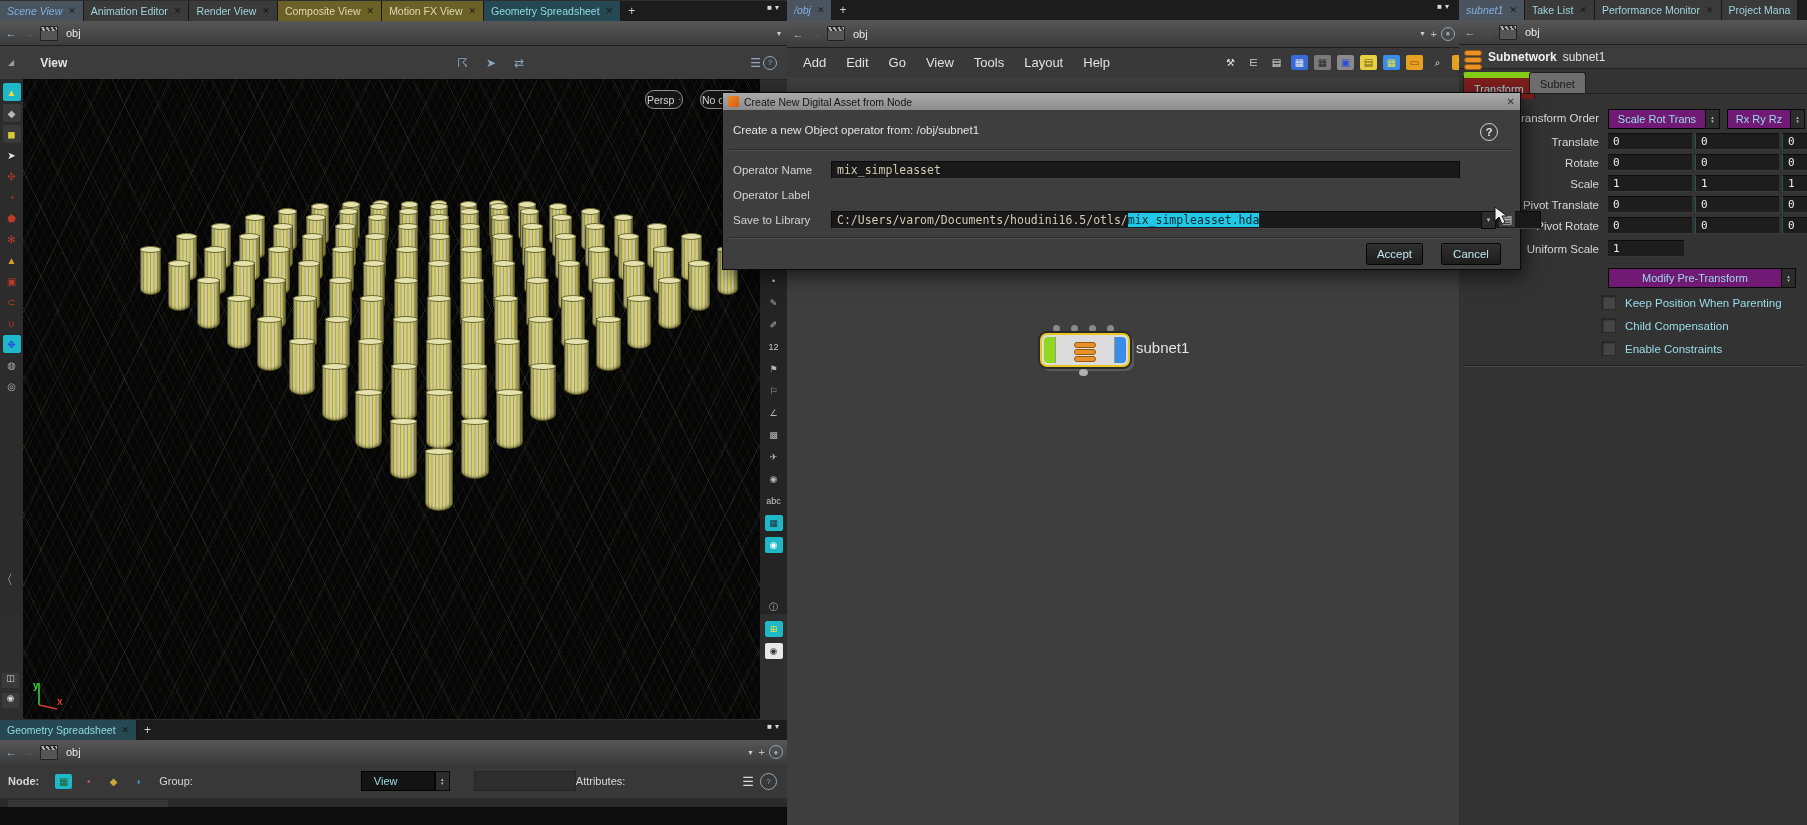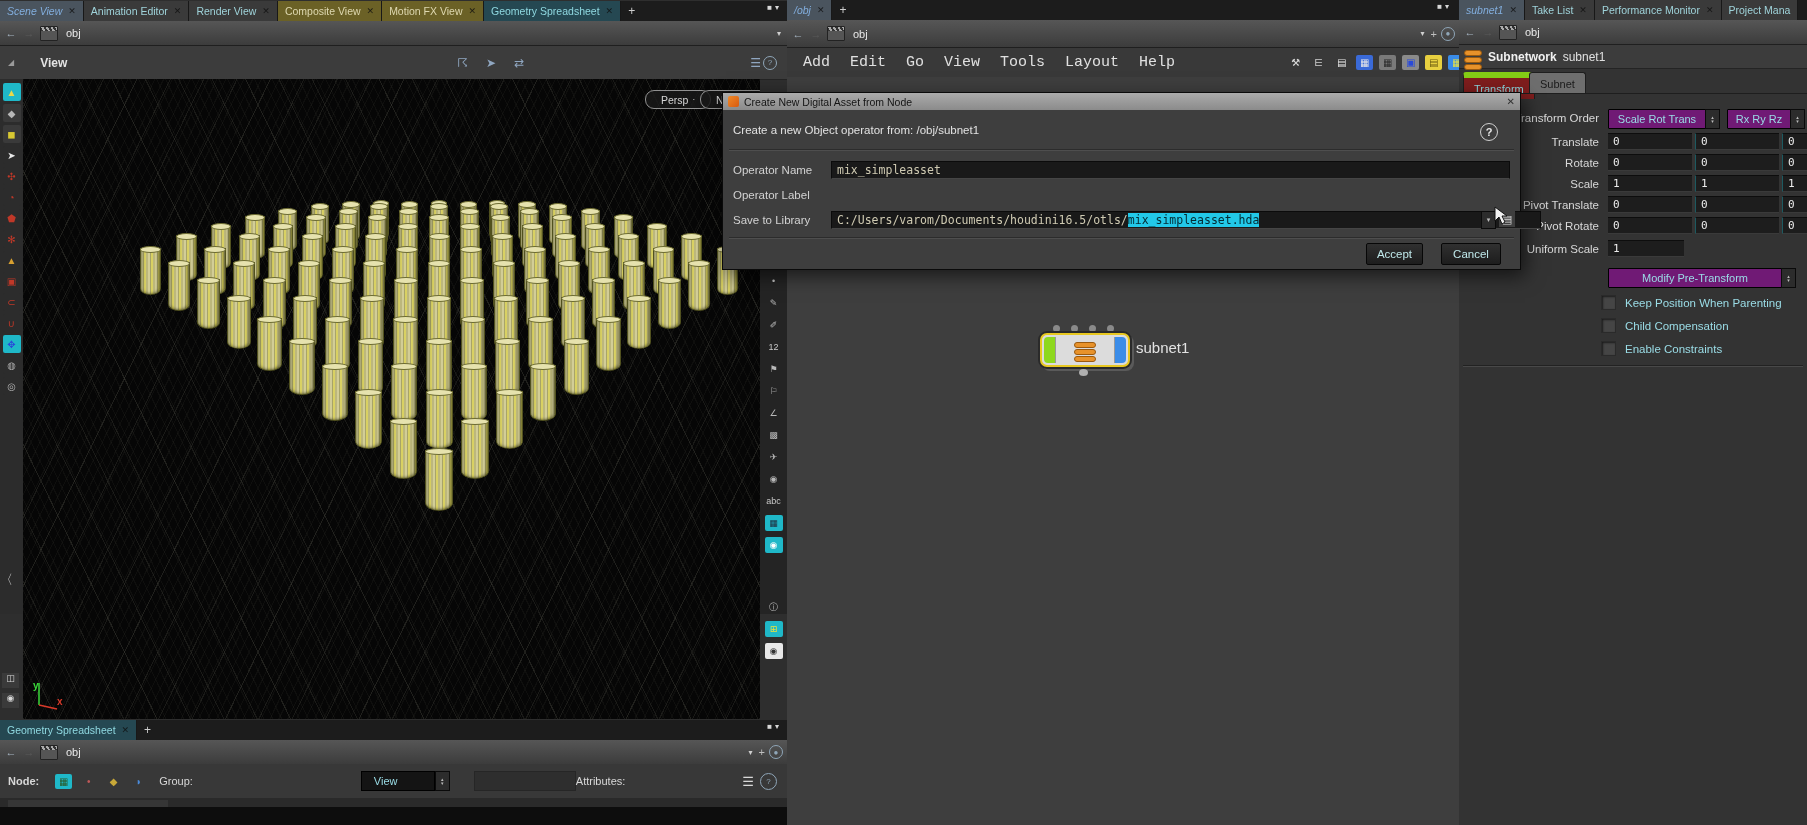--- a/index.html
+++ b/index.html
@@ -45,30 +45,30 @@
       repeating-linear-gradient(64deg,rgba(70,70,62,.30) 0 1px,transparent 1px 30px),
       repeating-linear-gradient(-64deg,rgba(70,70,62,.30) 0 1px,transparent 1px 30px),
       repeating-linear-gradient(64deg,rgba(60,60,52,.16) 0 1px,transparent 1px 8px),
       repeating-linear-gradient(-64deg,rgba(60,60,52,.16) 0 1px,transparent 1px 8px);}
   .cyl{position:absolute;border:1px solid #51511f;border-bottom-left-radius:50% 14%;border-bottom-right-radius:50% 14%;
        background:repeating-linear-gradient(90deg,#d2cd97 0 2px,#a8a468 2px 3px,#d9d163 3px 5px,#bcb77c 5px 7px);
        box-shadow:inset -2px 0 3px rgba(40,40,10,.55), inset 2px 0 3px rgba(40,40,10,.35);}
   .cyl:before{content:"";position:absolute;left:-1px;right:-1px;top:-3px;height:7px;border-radius:50%;
        background:#e6e2ae;border:1px solid #6d6c32;box-sizing:border-box;}
   .pill{position:absolute;height:17px;border:1px solid #909090;border-radius:9px;background:rgba(25,25,25,.85);
-       color:#d6d6d6;font-size:10.5px;display:flex;align-items:center;padding:0 15px;gap:4px;white-space:nowrap;}
+       color:#d6d6d6;font-size:10.5px;display:flex;align-items:center;padding:0 1px;gap:4px;white-space:nowrap;}
   .vpcol{position:absolute;right:0;top:170px;width:27px;bottom:107px;background:#242424;display:flex;
        flex-direction:column;align-items:center;padding-top:80px;gap:6px;}
   .vpico{width:18px;height:16px;display:flex;align-items:center;justify-content:center;font-size:9px;
        color:#b8b8b8;flex:none;border-radius:2px;}
   .origin{position:absolute;color:#e03a20;font-size:10px;font-weight:bold;}
   
   .menubar{position:absolute;left:0;right:0;top:48px;height:29px;background:#393939;border-bottom:1px solid #202020;
        display:flex;align-items:center;}
-  .menu{padding:0 10px;color:#e0e0e0;font-size:15px;font-family:Liberation Mono, monospace;}
+  .menu{padding:0 10px;color:#e0e0e0;font-size:13px;}
   .mb-ico{width:17px;height:15px;margin:0 2px;border-radius:2px;display:flex;align-items:center;
        justify-content:center;font-size:10px;flex:none;}
   .node{position:absolute;width:86px;height:30px;background:#dcdcdc;border:2px solid #e8c820;border-radius:7px;
        box-shadow:0 0 0 2px #2a2a2a,3px 3px 0 1px #5a5a5a;}
   .node .flagL{position:absolute;left:2px;top:2px;bottom:2px;width:11px;background:#8ed81e;border-radius:4px 0 0 4px;border-right:1px solid #999;}
   .node .flagR{position:absolute;right:2px;top:2px;bottom:2px;width:11px;background:#3a8ce8;border-radius:0 4px 4px 0;border-left:1px solid #999;}
   .burger{position:absolute;left:50%;top:50%;transform:translate(-50%,-50%);width:22px;height:16px;}
   .burger i{display:block;height:4px;border-radius:3px;background:#e8922a;border:1px solid #9a5a10;margin-bottom:1px;}
   .indots{position:absolute;display:flex;gap:11px;}
   .indots i{width:7px;height:7px;border-radius:50%;background:#8a8a8a;}
@@ -566,21 +566,21 @@
     <div class="dlg-title">
       <span class="dlg-logo"></span>
       <span>Create New Digital Asset from Node</span>
       <span class="dlg-x">✕</span>
     </div>
     <div class="dlg-sub">Create a new Object operator from: /obj/subnet1</div>
     <div class="dlg-help">?</div>
     <div class="dlg-hr" style="top:56px;"></div>
 
     <div class="dlg-label" style="top:71px;">Operator Name</div>
-    <div class="dlg-input" style="top:68px;width:679px;"><span>mix_simpleasset</span></div>
+    <div class="dlg-input" style="top:68px;width:629px;"><span>mix_simpleasset</span></div>
 
     <div class="dlg-label" style="top:96px;">Operator Label</div>
 
     <div class="dlg-label" style="top:121px;">Save to Library</div>
     <div class="dlg-input" style="top:118px;width:710px;"><span>C:/Users/varom/Documents/houdini16.5/otls/</span><span class="sel">mix_simpleasset.hda</span></div>
     <div class="dlg-droparrow" style="left:758px;top:118px;">
         <span>▾</span>
       </div>
     <div class="dlg-fileico" style="left:776px;top:118px;">▤</div>
 

